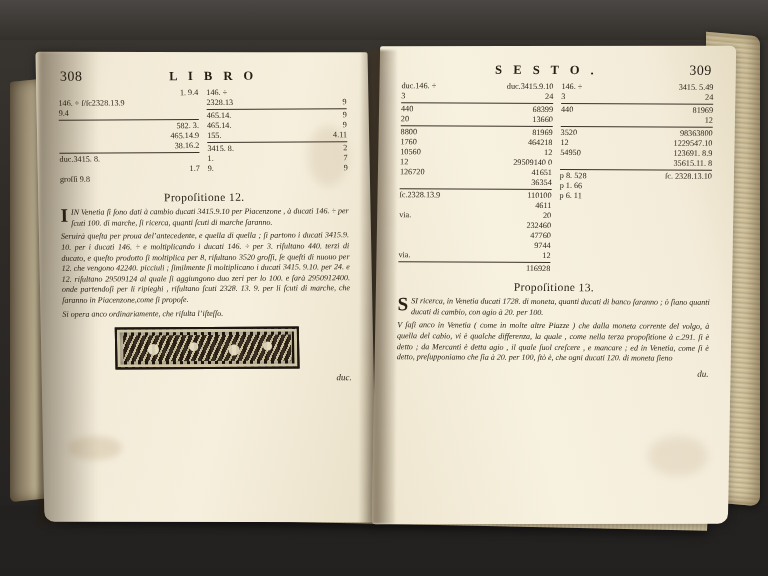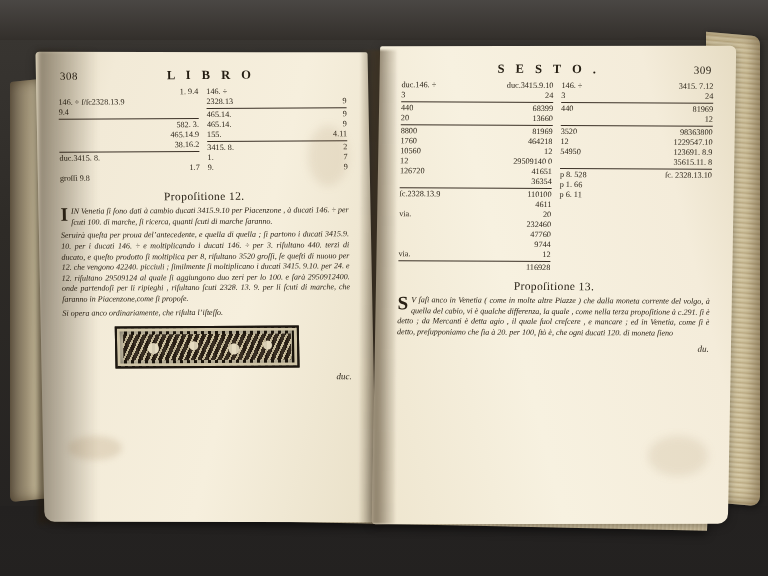--- a/index.html
+++ b/index.html
@@ -51,21 +51,21 @@
     background:linear-gradient(90deg,rgba(90,72,45,.05),rgba(70,54,32,.55) 45%,rgba(70,54,32,.5) 55%,rgba(90,72,45,.05));
     transform:rotate(0.2deg);filter:blur(1px);}
 
   .pagebody{position:absolute;inset:0;padding:14px 22px;box-sizing:border-box;
     color:#241d12;}
   .pl .pagebody{transform:skewY(-0.4deg);}
   .pr .pagebody{transform:skewY(0.4deg);}
 
   .hdr{display:flex;align-items:baseline;justify-content:space-between;
     font-size:11px;letter-spacing:.5px;margin:2px 2px 4px 2px;}
-  .folio{font-size:11px;font-family:"Liberation Serif",serif;}
+  .folio{font-size:14px;font-family:"Liberation Serif",serif;}
   .runhead{font-size:12.5px;letter-spacing:4px;font-weight:600;}
 
   
   .calc{font-size:8.2px;line-height:1.22;font-family:"Liberation Serif",serif;}
   .calc .cols{display:flex;gap:8px;}
   .calc .col{flex:1;}
   .row{display:flex;justify-content:space-between;white-space:nowrap;}
   .row span{display:inline-block;}
   .ln{border-top:1px solid #3a3026;margin:1px 0;height:0;}
   .center{text-align:center;}
@@ -301,21 +301,21 @@
               <div class="ln"></div>
               <div class="row">
                   <span></span>
                   <span>116928</span>
                 </div>
             </div>
 
             <div class="col">
               <div class="row">
                   <span>146. ÷</span>
-                  <span>3415. 7.12</span>
+                  <span>3415. 5.49</span>
                 </div>
               <div class="row">
                   <span>3</span>
                   <span>24</span>
                 </div>
               <div class="ln"></div>
               <div class="row">
                   <span>440</span>
                   <span>81969</span>
                 </div>
@@ -352,21 +352,21 @@
               <div class="row">
                   <span>p 6. 11</span>
                   <span></span>
                 </div>
             </div>
           </div>
         </div>
 
         <div class="proptitle">Propoſitione 13.</div>
 
-        <p class="para"><span class="dropcap">S</span></p>
+        <p class="para"><span class="dropcap">S</span><span>SI ricerca, in Venetia ducati 1728. di moneta, quanti ducati di banco ſaranno ; ò ſiano quanti ducati di cambio, con agio à 20. per 100.</span></p>
         <p class="para">V ſaſi anco in Venetia ( come in molte altre Piazze ) che dalla moneta corrente del volgo, à quella del cabio, vi è qualche differenza, la quale , come nella terza propoſitione à c.291. ſi è detto ; da Mercanti è detta agio , il quale ſuol creſcere , e mancare ; ed in Venetia, come ſi è detto, preſupponiamo che ſia à 20. per 100, ſtò è, che ogni ducati 120. di moneta ſieno</p>
 
         <div class="catchword">du.</div>
       </div>
     </div>
 
     <div class="gutter"></div>
     <div class="edgeshadow"></div>
 
     <div class="stain foxing1"></div>

